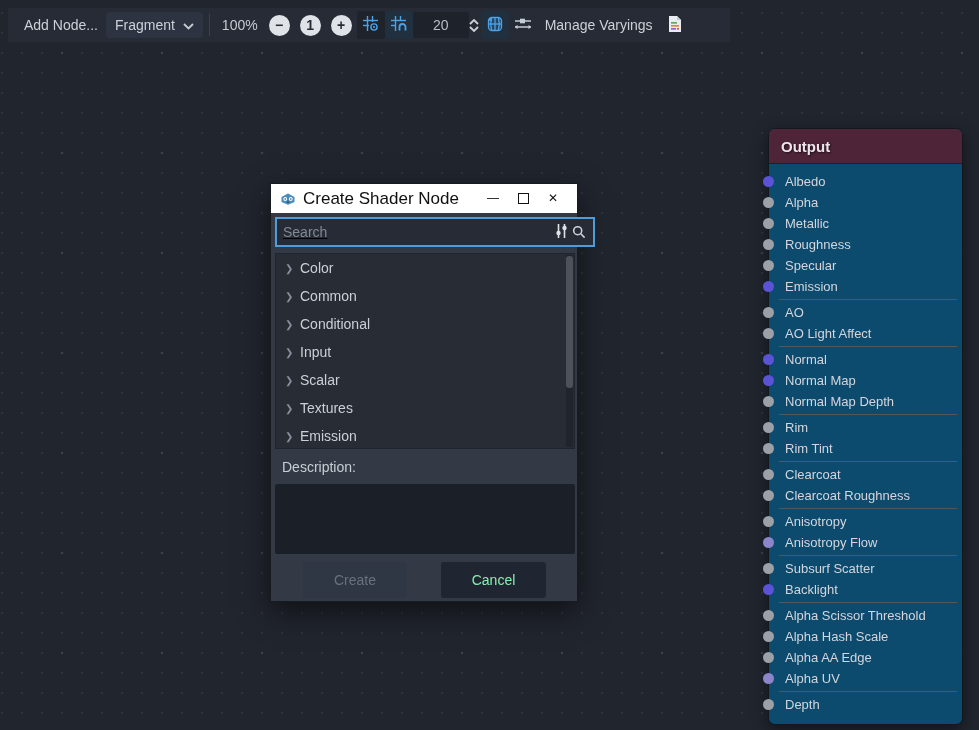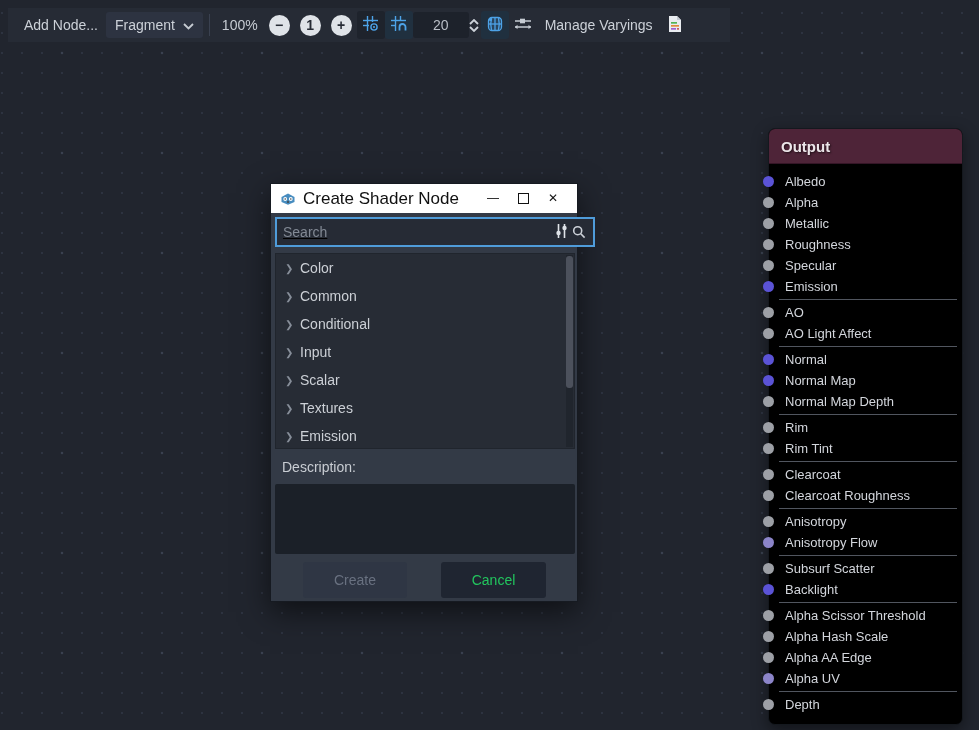--- a/index.html
+++ b/index.html
@@ -31,21 +31,21 @@
   .icon-btn{width:28px;height:28px;border:none;border-radius:3px;background:transparent;
     display:flex;align-items:center;justify-content:center;cursor:pointer;padding:0;}
   .icon-btn.dark{background:#1e232c;}
   .icon-btn.pressed{background:#20303f;}
   .snap-field{width:56px;height:26px;background:#1d222b;border:none;border-radius:3px;
     color:#b9bec6;font-size:14px;font-family:inherit;padding:0 8px;box-sizing:border-box;text-align:center;}
   .spinner{display:flex;flex-direction:column;justify-content:center;gap:1px;cursor:pointer;margin-right:2px;}
   
   .node{
     position:absolute;left:768px;top:128px;width:195px;
-    background:#000000;border:1px solid #14181e;border-radius:7px;
+    background:#0c4a6e;border:1px solid #14181e;border-radius:7px;
     box-shadow:0 5px 16px rgba(0,0,0,.45);box-sizing:border-box;
   }
   .node-header{
     height:35px;background:#4e2438;border-radius:6px 6px 0 0;
     display:flex;align-items:center;padding-left:12px;
     color:#ece5e9;font-size:15px;font-weight:bold;
     text-shadow:1px 1px 2px rgba(0,0,0,.6);
     border-bottom:1px solid #341526;box-sizing:border-box;
   }
   .node-body{padding:7px 0 9px 0;}
@@ -77,21 +77,21 @@
   .tree-chevron{width:15px;color:#878e99;font-size:10px;}
   .tree-label{color:#ccd0d6;font-size:14px;}
   .tree-scroll-track{position:absolute;right:1px;top:1px;width:7px;height:192px;background:#20252d;}
   .tree-scroll-handle{position:absolute;right:1px;top:2px;width:7px;height:132px;background:#4c515c;border-radius:3px;cursor:pointer;}
   .desc-label{position:absolute;left:11px;top:268px;height:30px;line-height:30px;color:#c9cdd3;font-size:14px;}
   .desc-area{position:absolute;left:4px;top:300px;width:300px;height:70px;background:#1b2028;
     border:none;border-radius:2px;box-sizing:border-box;resize:none;color:#dfe3e8;font-family:inherit;font-size:13px;}
   .dlg-btn{position:absolute;top:378px;height:36px;border:none;border-radius:3px;
     font-size:14px;font-family:inherit;cursor:pointer;}
   .btn-create{left:32px;width:104px;background:#2f3644;color:#697180;}
-  .btn-cancel{left:170px;width:105px;background:#1f2531;color:#22c55e;}
+  .btn-cancel{left:170px;width:105px;background:#1f2531;color:#86efac;}
 </style>
 </head>
 <body>
 
 <div style="position:absolute;inset:0;">
 
   <div class="toolbar">
     <button class="tb-text-btn">Add Node...</button>
     <button class="tb-dropdown">
       <span>Fragment</span>

